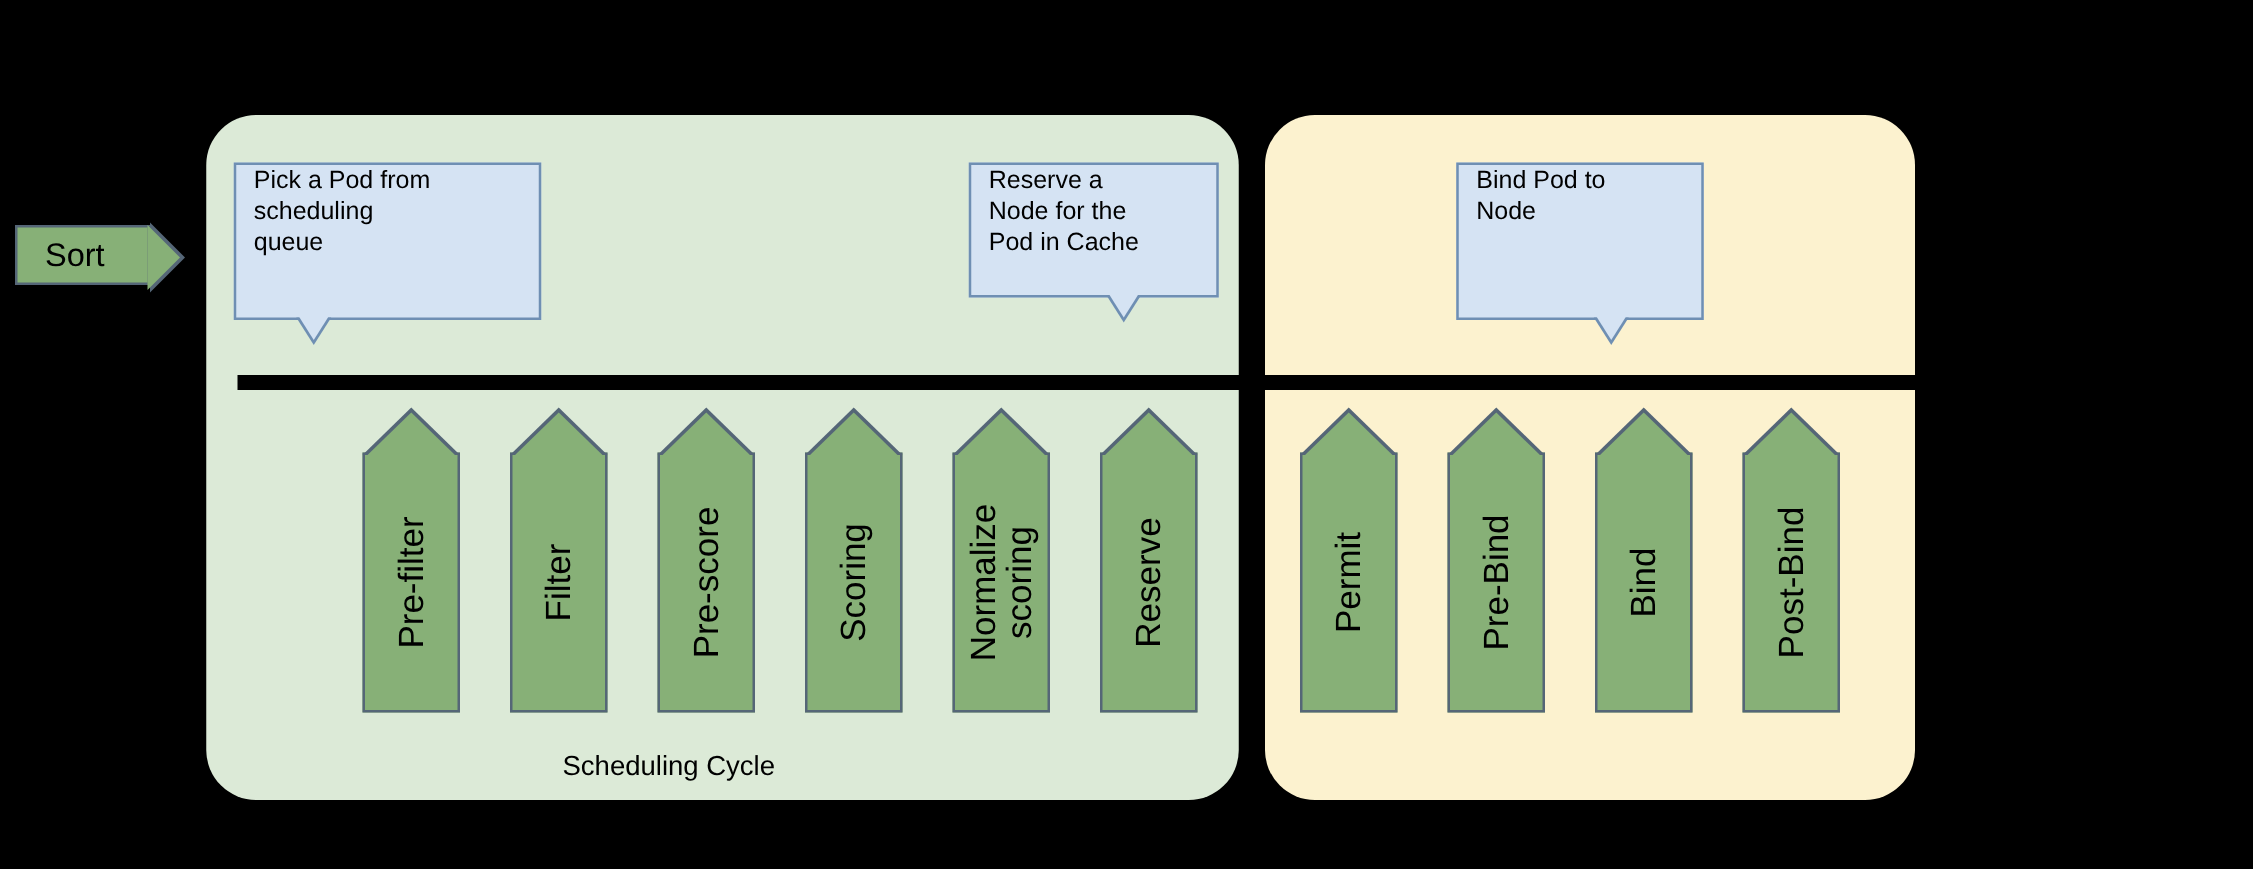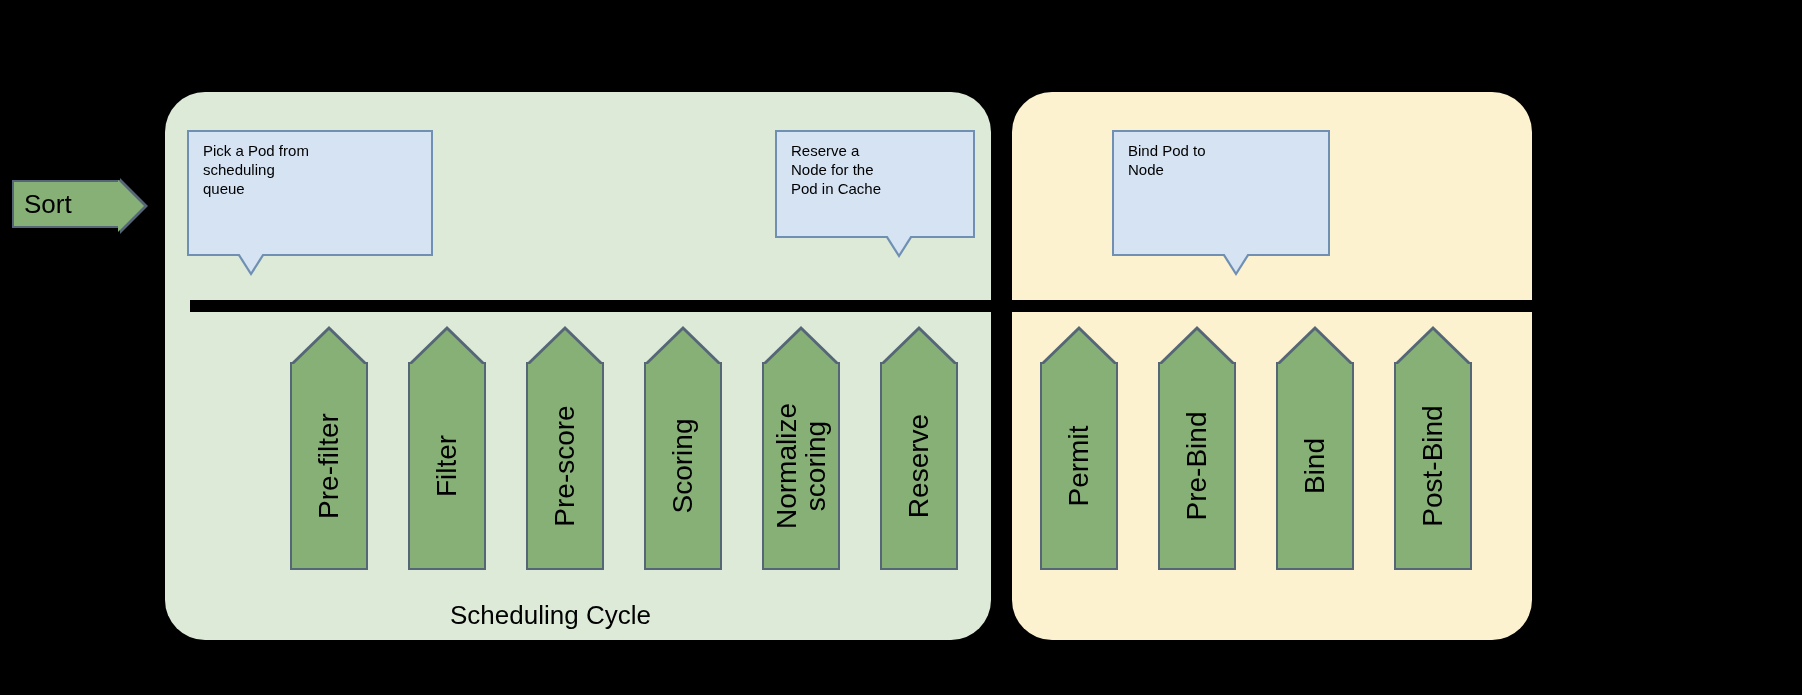--- a/index.html
+++ b/index.html
@@ -1,25 +1,25 @@
 <!DOCTYPE html>
 <html><head>
 <meta charset="utf-8">
 <style>
   html,body{margin:0;padding:0;background:#000;width:1802px;height:695px;overflow:hidden;font-family:Arial,Helvetica,sans-serif}
   .stage{position:relative;width:1802px;height:695px}
   .panel{position:absolute;border-radius:40px}
   .sched{background:#dcead7;left:165px;top:92px;width:826px;height:548px}
   .bind{background:#fcf2cf;left:1012px;top:92px;width:520px;height:548px}
-  .panel-label{position:absolute;font-size:26px;color:#000}
+  .panel-label{position:absolute;font-size:22px;color:#000}
   
-  .callout{position:absolute;background:#d5e3f3;border:2px solid #6f8fb3;box-sizing:border-box;font-size:15px;line-height:1.25;padding:10px 14px}
+  .callout{position:absolute;background:#d5e3f3;border:2px solid #6f8fb3;box-sizing:border-box;font-size:20px;line-height:1.25;padding:0 14px}
   .callout .tail{position:absolute;width:0;height:0}
   
-  .chevR{position:absolute;background:#87b077;border:2px solid #567;box-sizing:border-box;padding-left:10px;display:flex;align-items:center;font-size:26px}
+  .chevR{position:absolute;background:#87b077;border:2px solid #567;box-sizing:border-box;padding-left:22px;display:flex;align-items:center;font-size:26px}
   .chevR::after{content:"";position:absolute;right:-26px;top:-2px;width:0;height:0;border-top:26px solid transparent;border-bottom:26px solid transparent;border-left:26px solid #87b077}
   .chevR::before{content:"";position:absolute;right:-30px;top:-4px;width:0;height:0;border-top:28px solid transparent;border-bottom:28px solid transparent;border-left:28px solid #567}
   
   .stageBox{position:absolute;width:78px;background:#87b077;border:2px solid #567;box-sizing:border-box;top:362px;height:208px}
   .stageBox::before{content:"";position:absolute;left:-2px;top:-38px;width:0;height:0;border-left:39px solid transparent;border-right:39px solid transparent;border-bottom:38px solid #567}
   .stageBox::after{content:"";position:absolute;left:1px;top:-34px;width:0;height:0;border-left:36px solid transparent;border-right:36px solid transparent;border-bottom:35px solid #87b077}
   .stageBox .lbl{position:absolute;left:50%;top:50%;transform:translate(-50%,-50%) rotate(-90deg);white-space:nowrap;font-size:28px;color:#000}
   .stageBox .lbl.two{white-space:normal;text-align:center;line-height:1.05;width:190px}
   
   .timeline{position:absolute;left:190px;top:300px;height:12px;width:1570px;background:#000}
@@ -47,21 +47,21 @@
   </div>
 
   <div class="callout" style="left:775px;top:130px;width:200px;height:108px">
     <span style="white-space:pre-line">Reserve a
 Node for the
 Pod in Cache</span>
     <span class="tail" style="left:108px;bottom:-22px;border-left:14px solid transparent;border-right:14px solid transparent;border-top:22px solid #6f8fb3"></span>
     <span class="tail" style="left:110px;bottom:-18px;border-left:12px solid transparent;border-right:12px solid transparent;border-top:19px solid #d5e3f3"></span>
   </div>
 
-  <div class="callout" style="left:1112px;top:130px;width:218px;height:126px">
+  <div class="callout" style="left:1165px;top:130px;width:198px;height:126px">
     <span style="white-space:pre-line">Bind Pod to
 Node</span>
     <span class="tail" style="left:108px;bottom:-22px;border-left:14px solid transparent;border-right:14px solid transparent;border-top:22px solid #6f8fb3"></span>
     <span class="tail" style="left:110px;bottom:-18px;border-left:12px solid transparent;border-right:12px solid transparent;border-top:19px solid #d5e3f3"></span>
   </div>
 
   <div class="timeline"></div>
 
   <div class="stageBox" style="left:290px">
       <span class="lbl">Pre-filter</span>

